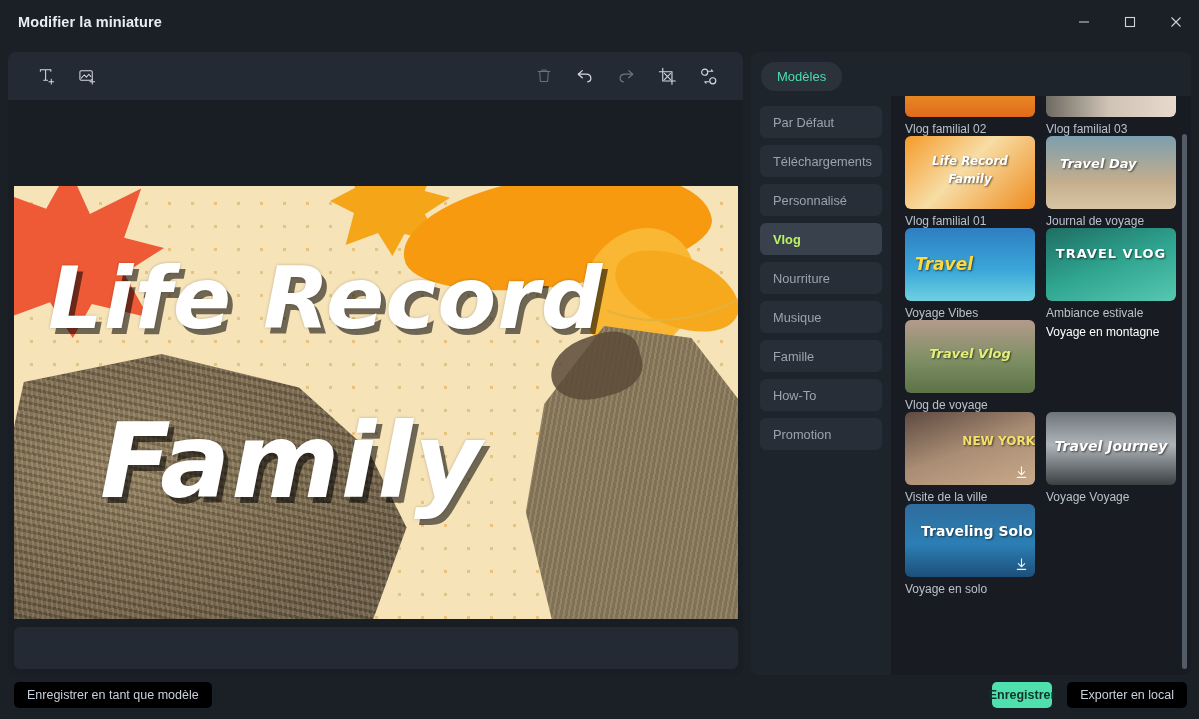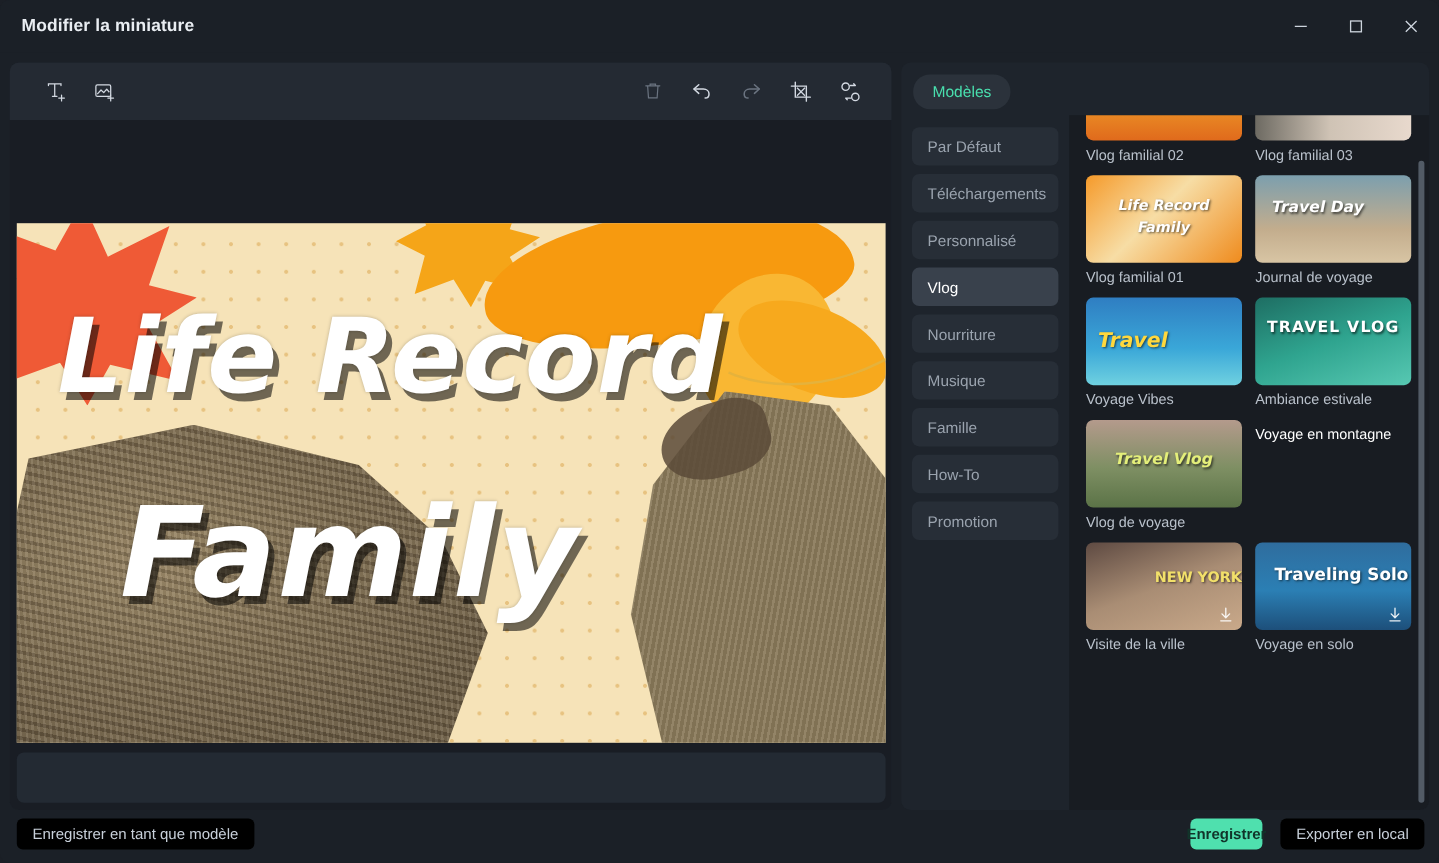--- a/index.html
+++ b/index.html
@@ -222,34 +222,34 @@
     display: flex; flex-direction: column; gap: 7px;
   }
   .cat-item {
     width: 122px; height: 32px;
     background: #272e37;
     border-radius: 6px;
     display: flex; align-items: center;
     padding-left: 13px;
     color: #9aa3ae; font-size: 12.8px;
   }
-  .cat-item.active { background: #39414c; color: #ffffff; font-weight: 400; }
+  .cat-item.active { background: #39414c; color: #bef264; font-weight: 700; }
 
   .tpl-scroll {
     position: relative;
     width: 300px; height: 579px;
     background: #181c22;
     overflow: hidden;
     padding: 0 14px;
   }
   .tpl-grid {
     position: absolute; left: 14px; top: -52px;
     width: 272px;
     display: flex; flex-wrap: wrap;
-    gap: 10px 11px;
+    gap: 0 11px;
   }
   .tpl-card { width: 130px; }
   .tpl-thumb {
     position: relative;
     width: 130px; height: 73px;
     border-radius: 6px;
     overflow: hidden;
     background: #333;
   }
   .tpl-card.selected .tpl-thumb {
@@ -490,20 +490,26 @@
               <div class="tp-txt" style="top:22px;font-size:12px;color:#f2e06a;text-align:right;">NEW YORK</div>
               <div class="dl-badge">
                 <svg width="15" height="15" viewBox="0 0 16 16">
                     <path d="M8 2v8M4.6 7L8 10.4 11.4 7M3.5 13.2h9" fill="none" stroke="currentColor" stroke-width="1.2" stroke-linecap="round" stroke-linejoin="round"></path>
                   </svg>
               </div>
             </div>
             <div class="tpl-label">Visite de la ville</div>
           </div>
 
+          <div class="tpl-card">
+            <div class="tpl-thumb t-vvo">
+              <div class="tp-txt" style="top:26px;font-size:14px;font-style:italic">Travel Journey</div>
+            </div>
+            <div class="tpl-label">Voyage Voyage</div>
+          </div>
 
           <div class="tpl-card">
             <div class="tpl-thumb t-ves">
               <div class="tp-txt" style="top:18px;font-size:14px;line-height:1.35;text-align:left;padding-left:16px">Traveling Solo</div>
               <div class="dl-badge">
                 <svg width="15" height="15" viewBox="0 0 16 16">
                     <path d="M8 2v8M4.6 7L8 10.4 11.4 7M3.5 13.2h9" fill="none" stroke="currentColor" stroke-width="1.2" stroke-linecap="round" stroke-linejoin="round"></path>
                   </svg>
               </div>
             </div>

